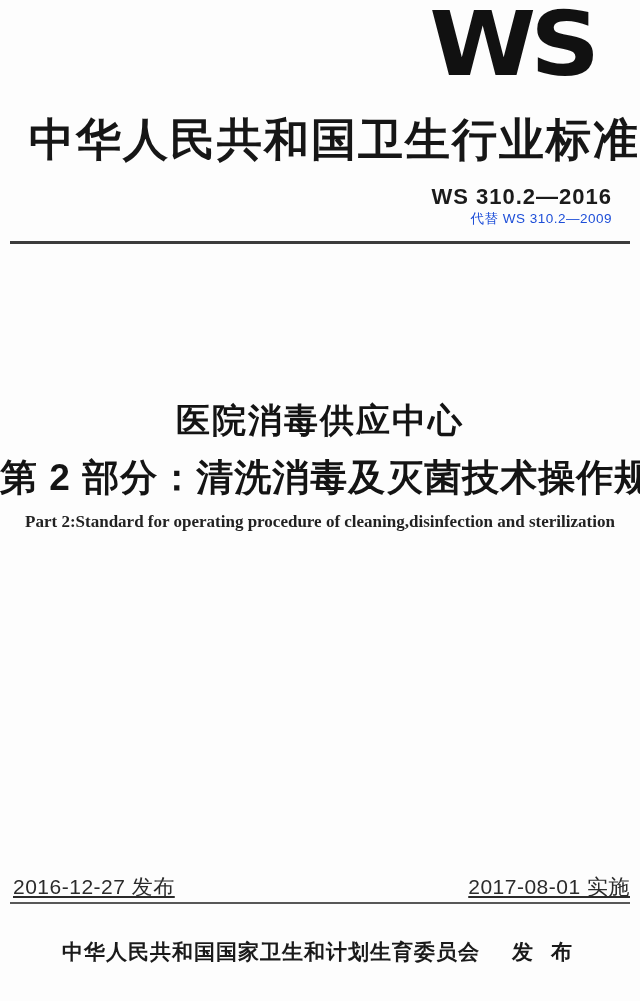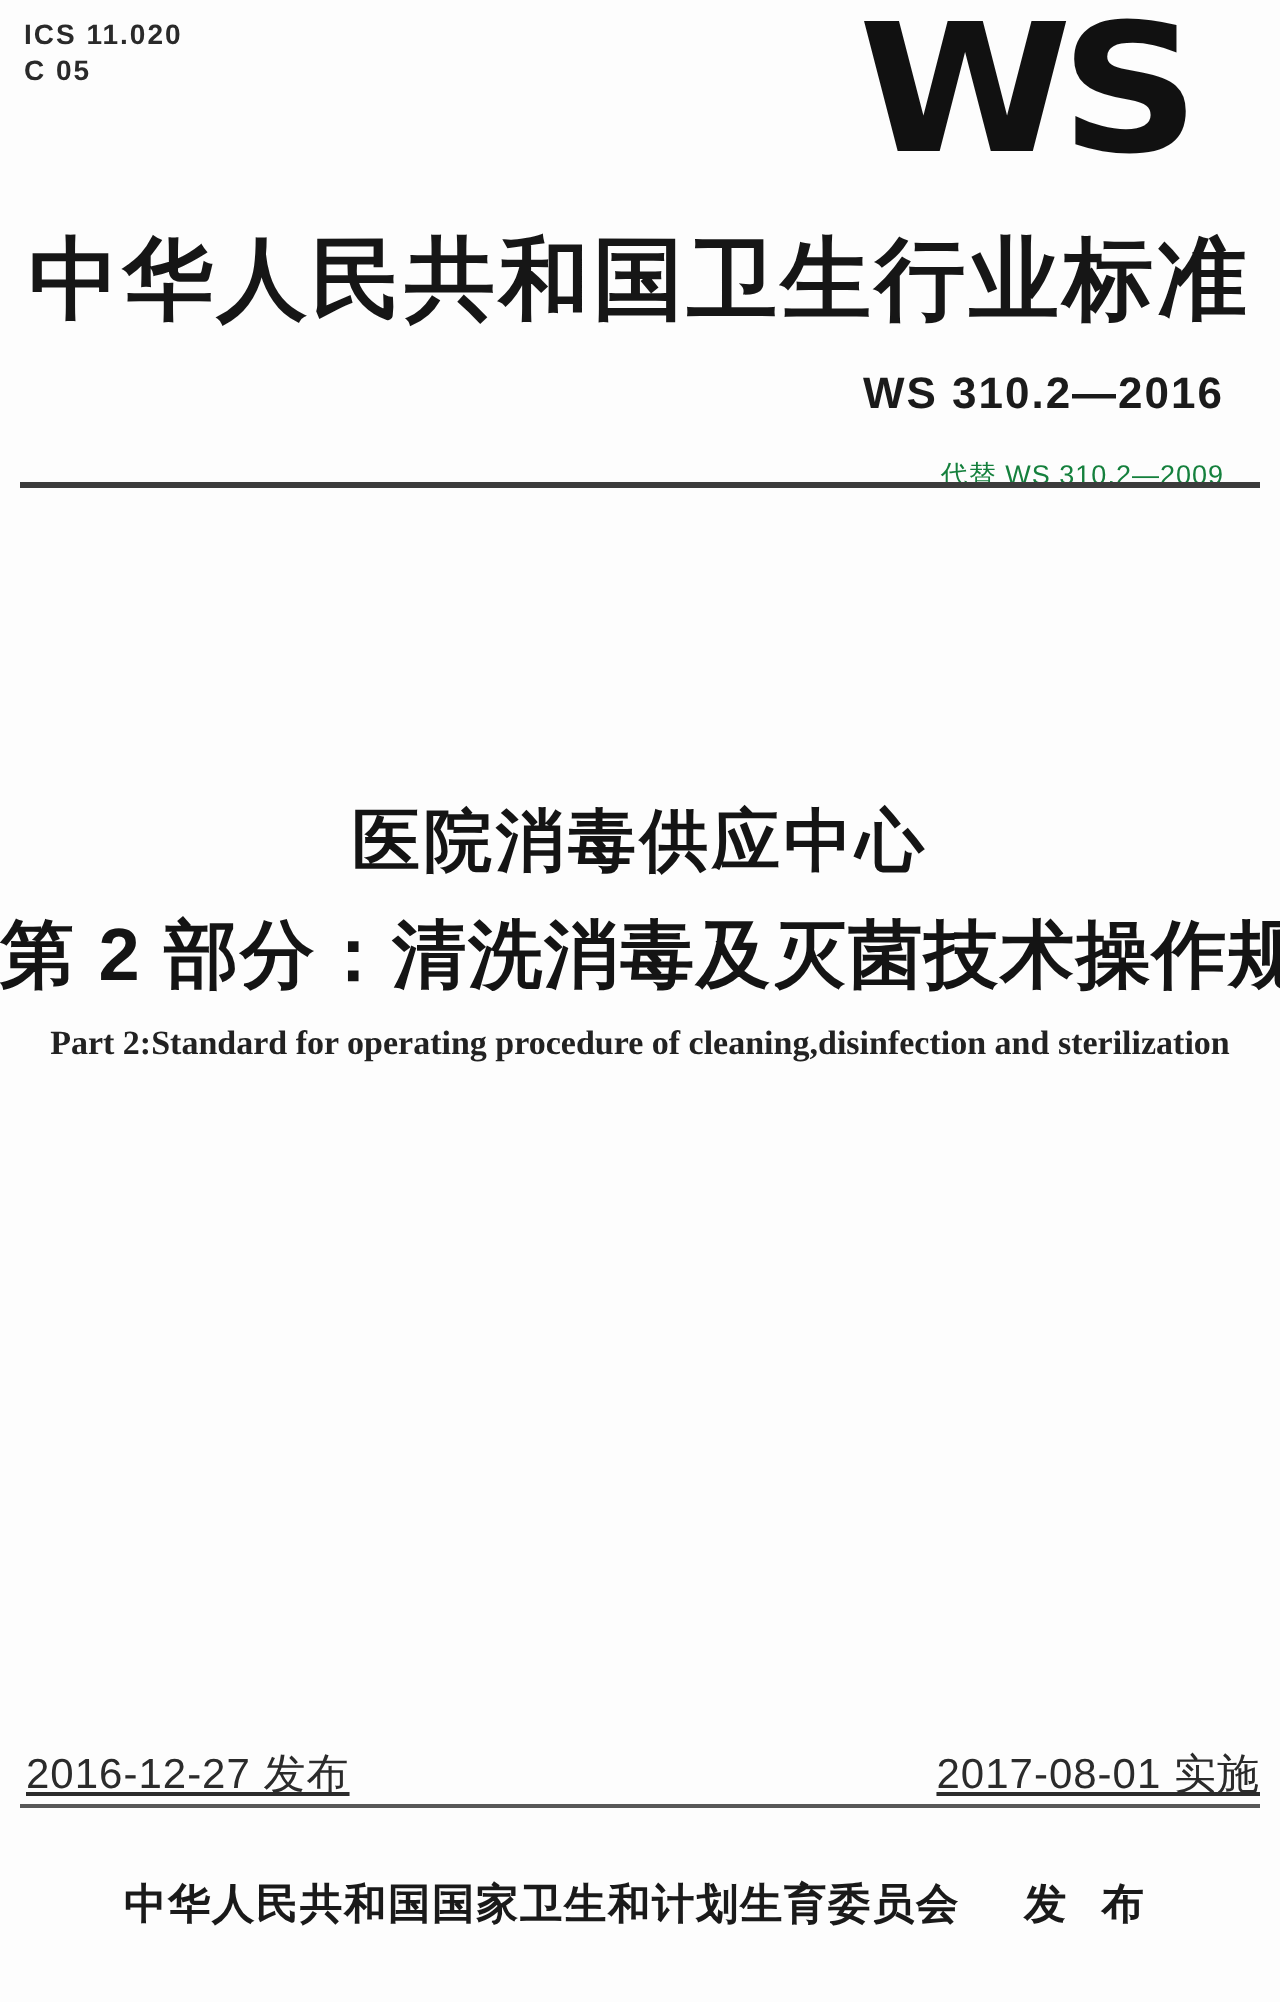--- a/index.html
+++ b/index.html
@@ -44,21 +44,21 @@
     transform: scaleY(0.92);
     transform-origin: top right;
   }
 
   
   .std-category {
     position: absolute;
     top: 110px;
     left: 0;
     right: 0;
-    text-align: center;
+    text-align: right;
     font-size: 45px;
     font-weight: bold;
     letter-spacing: 2px;
     white-space: nowrap;
     color: #161616;
   }
 
   
   .std-num-block {
     position: absolute;
@@ -67,24 +67,24 @@
     text-align: right;
   }
   .std-number {
     font-size: 22px;
     font-weight: bold;
     letter-spacing: 1px;
     color: #1b1b1b;
     margin-left: 20px;
   }
   .replaces-note {
-    margin-top: 19px;
+    margin-top: 0;
     font-size: 13.5px;
     letter-spacing: 0.5px;
-    color: #15803d;
+    color: #1d4ed8;
   }
 
   .rule-top {
     position: absolute;
     top: 241px;
     left: 10px;
     right: 10px;
     height: 3px;
     background: #3c3c3c;
   }
@@ -165,24 +165,20 @@
     margin-left: 32px;
     letter-spacing: 6px;
     text-align: center;
   }
 </style>
 </head>
 <body>
 
 <div class="page">
 
-  <div class="ics-block">
-    <div>ICS 11.020</div>
-    <div>C 05</div>
-  </div>
 
   <div class="ws-logo">WS</div>
 
   <div class="std-category">中华人民共和国卫生行业标准</div>
 
   <div class="std-num-block">
     <div class="std-number">WS 310.2—2016</div>
     <div class="replaces-note">代替 WS 310.2—2009</div>
   </div>
 

